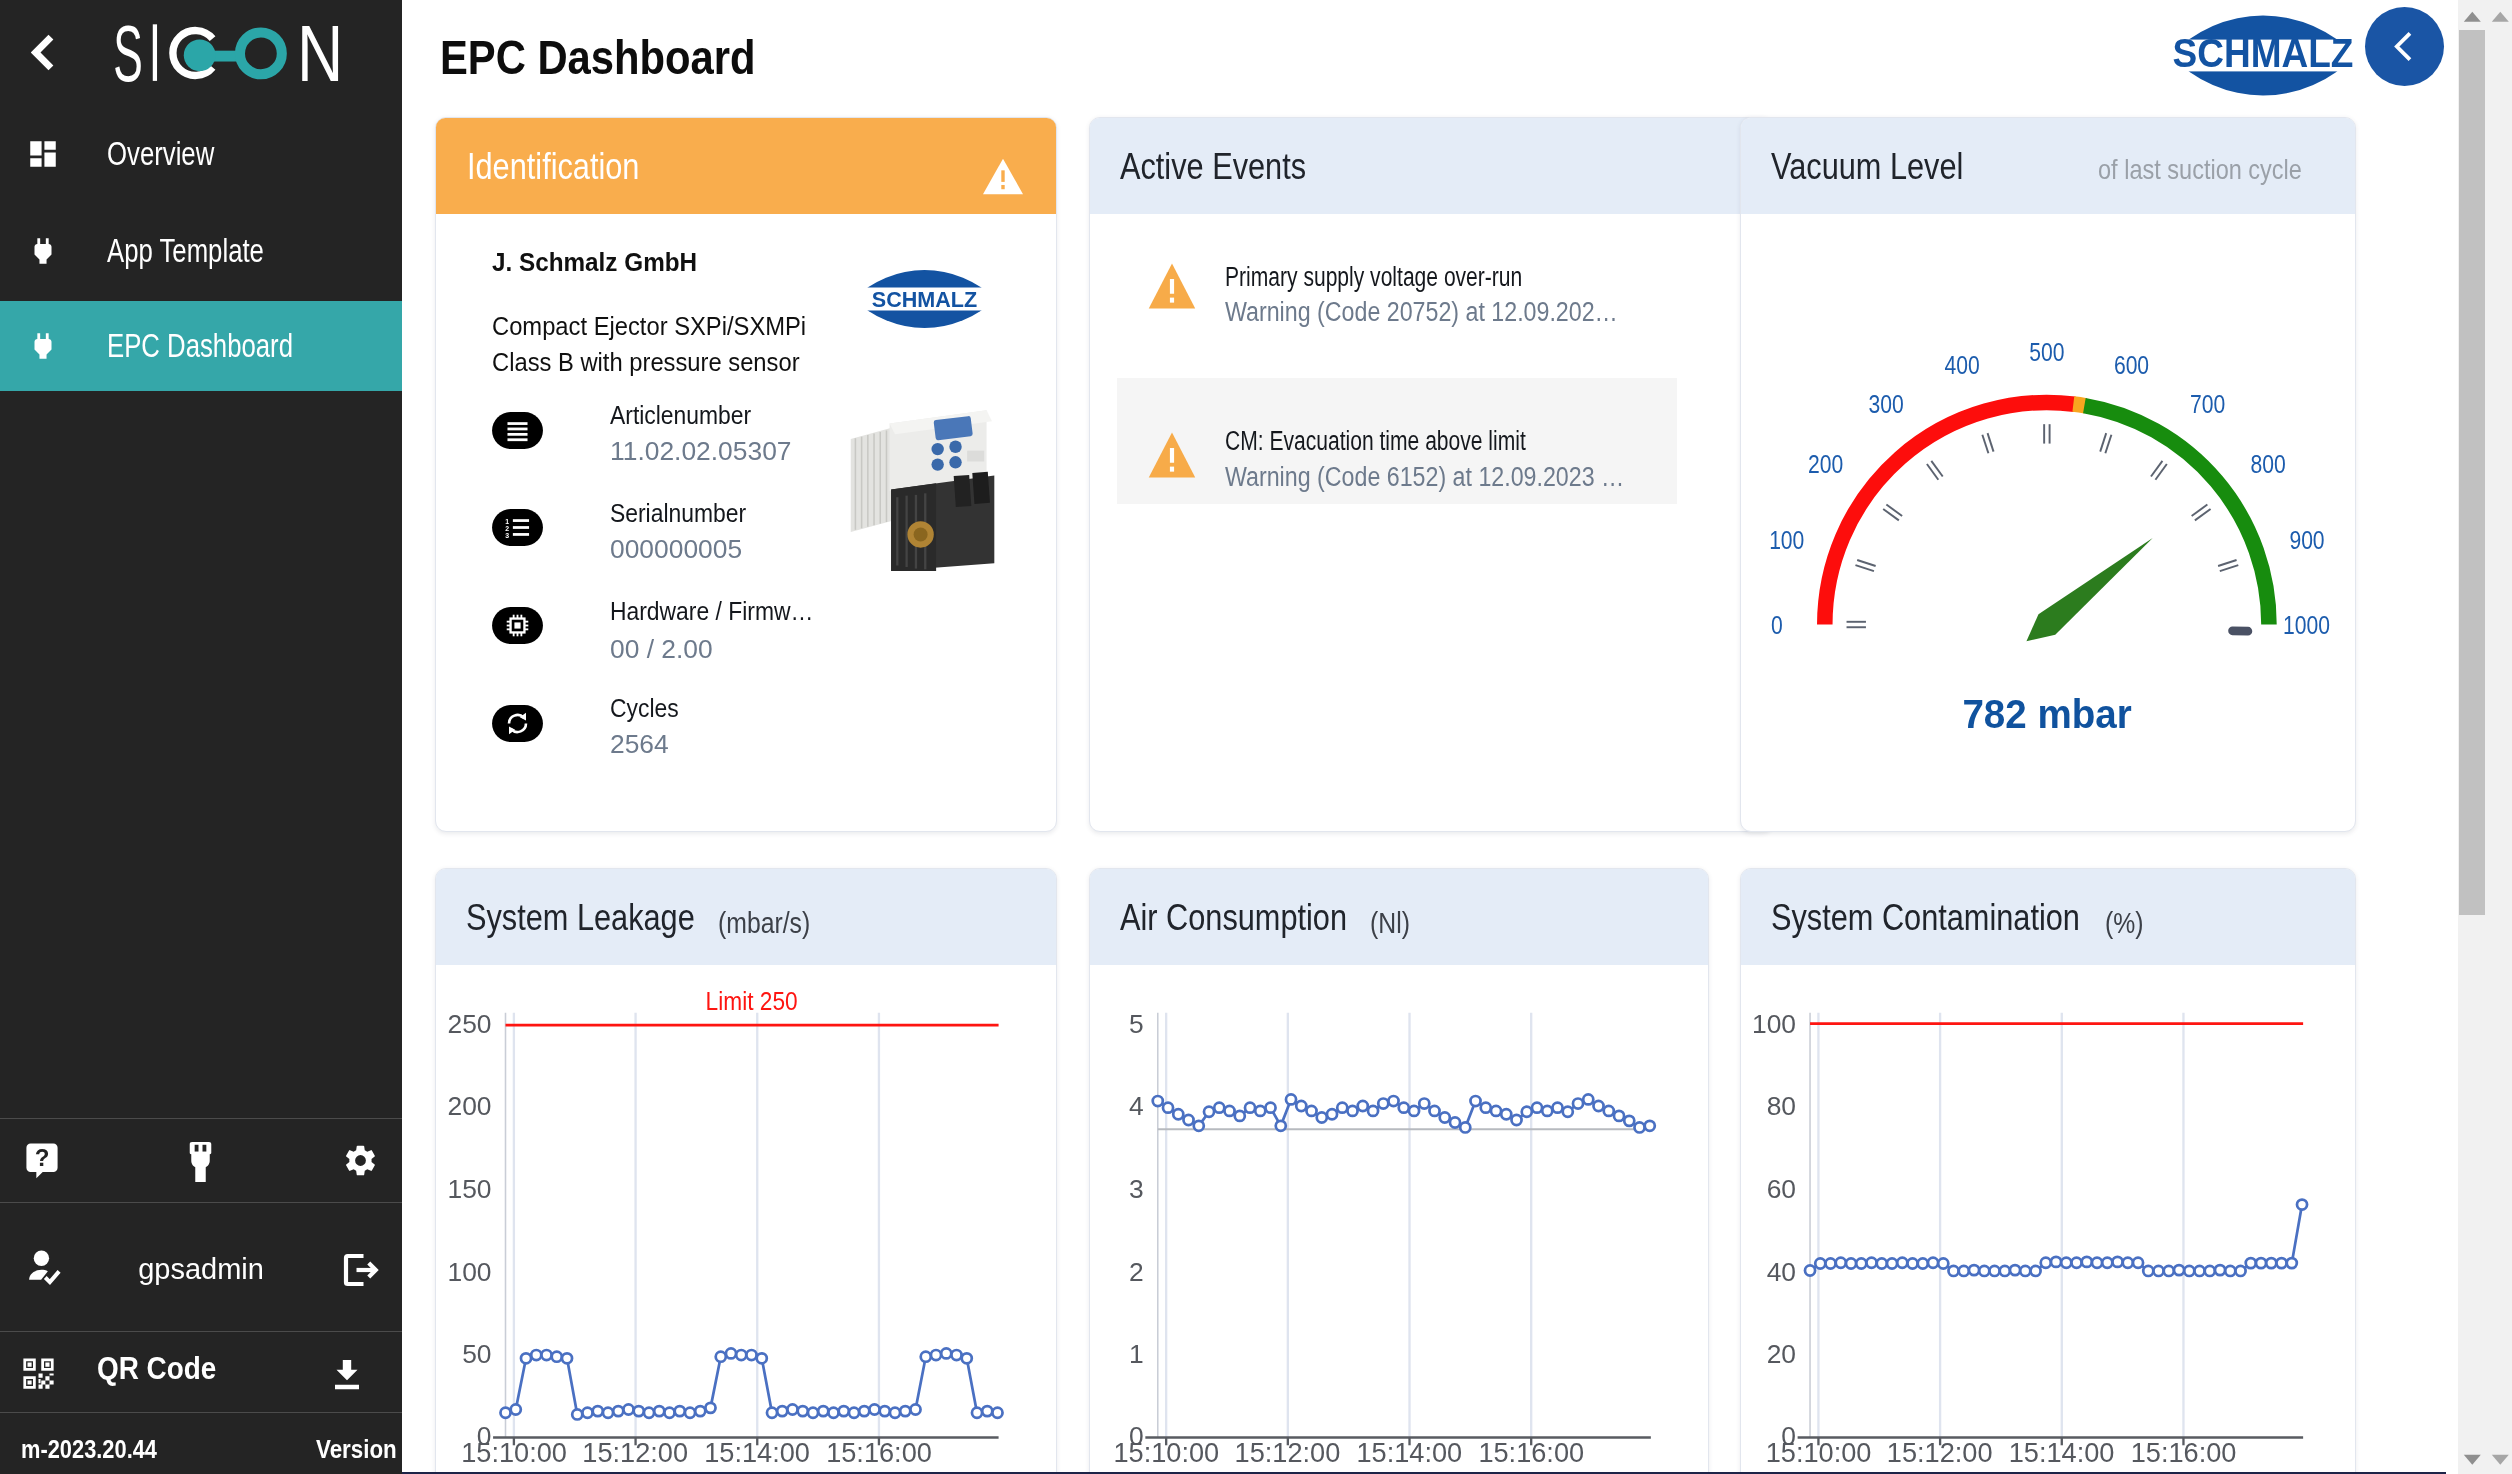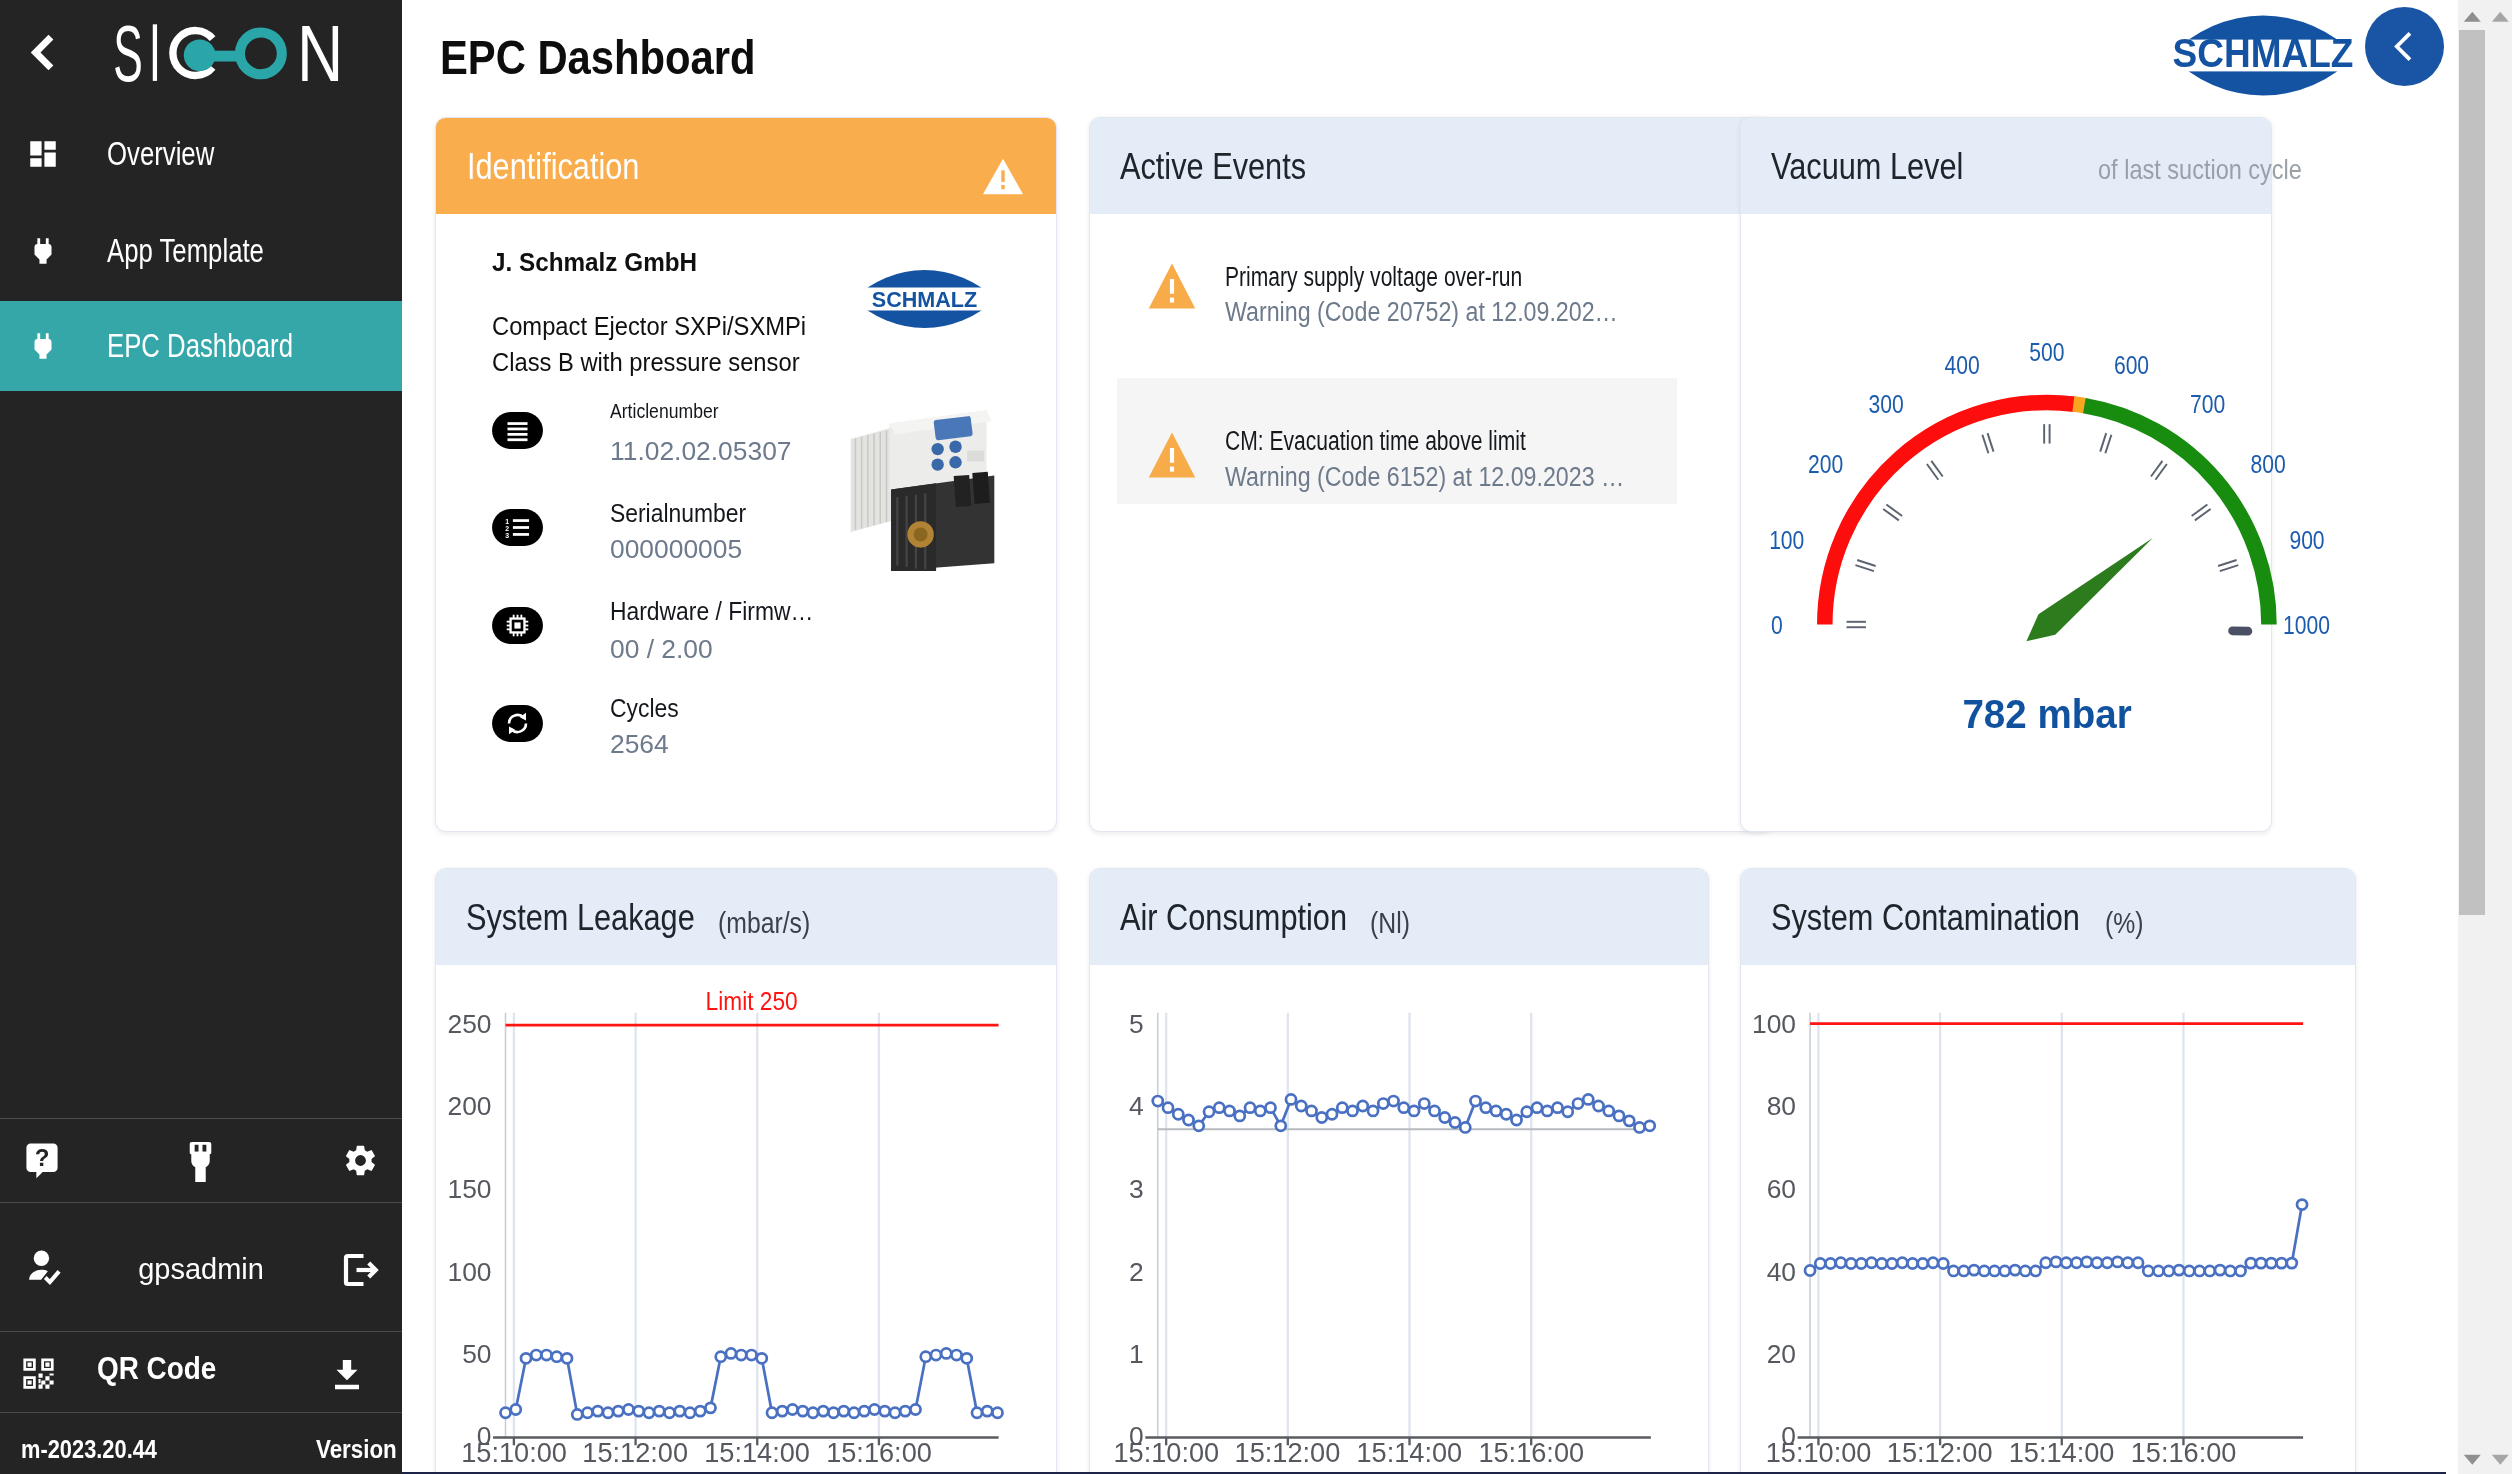--- a/index.html
+++ b/index.html
@@ -156,21 +156,21 @@
       <line x1="94" y1="117" x2="94" y2="212"></line>
           <line x1="106" y1="115" x2="106" y2="213"></line>
     </g>
     <rect x="168" y="88" width="20" height="40" fill="#1d1d1d" transform="rotate(-4 178 108)"></rect>
     <rect x="144" y="92" width="20" height="40" fill="#222" transform="rotate(-4 154 112)"></rect>
     <circle cx="100" cy="168" r="17" fill="#b08434"></circle>
     <circle cx="100" cy="168" r="9" fill="#8a661f"></circle>
   </g>
 </svg>
 
-<div class="abs" style="left:610px;top:400px;font-size:20px;color:#14171c"><span class="cx" style="transform:scaleX(0.88)">Articlenumber</span></div>
+<div class="abs" style="left:610px;top:400px;font-size:26px;color:#14171c"><span class="cx" style="transform:scaleX(0.88)">Articlenumber</span></div>
 <div class="abs" style="left:610px;top:436px;font-size:26.4px;color:#6d7a8c">11.02.02.05307</div>
 <div class="abs" style="left:610px;top:498px;font-size:26px;color:#14171c"><span class="cx" style="transform:scaleX(0.88)">Serialnumber</span></div>
 <div class="abs" style="left:610px;top:534px;font-size:26.4px;color:#6d7a8c">000000005</div>
 <div class="abs" style="left:610px;top:596px;font-size:26px;color:#14171c"><span class="cx" style="transform:scaleX(0.88)">Hardware / Firmw…</span></div>
 <div class="abs" style="left:610px;top:634px;font-size:26.4px;color:#6d7a8c">00 / 2.00</div>
 <div class="abs" style="left:610px;top:693px;font-size:26px;color:#14171c"><span class="cx" style="transform:scaleX(0.88)">Cycles</span></div>
 <div class="abs" style="left:610px;top:729px;font-size:26.4px;color:#6d7a8c">2564</div>
 
 <svg class="abs" style="left:492px;top:412px" width="51" height="37" viewBox="0 0 66 48">
   <rect width="66" height="48" rx="24" fill="#000"></rect>
@@ -236,21 +236,21 @@
 <div class="abs" style="left:1225px;top:262px;font-size:27px;color:#15181d"><span class="cx" style="transform:scaleX(0.78)">Primary supply voltage over-run</span></div>
 <div class="abs" style="left:1225px;top:297px;font-size:27px;color:#6d7a8c"><span class="cx" style="transform:scaleX(0.86)">Warning (Code 20752) at 12.09.202…</span></div>
 <svg class="abs" style="left:1148px;top:431px" width="48" height="48" viewBox="0 0 62 62">
   <path d="M31 2 L61 60 L1 60 Z" fill="#f7ab49"></path>
   <rect x="28.3" y="22" width="5.4" height="19" fill="#fff"></rect>
       <rect x="28.3" y="46" width="5.4" height="6.5" fill="#fff"></rect>
 </svg>
 <div class="abs" style="left:1225px;top:426px;font-size:27px;color:#15181d"><span class="cx" style="transform:scaleX(0.78)">CM: Evacuation time above limit</span></div>
 <div class="abs" style="left:1225px;top:462px;font-size:27px;color:#6d7a8c"><span class="cx" style="transform:scaleX(0.86)">Warning (Code 6152) at 12.09.2023 …</span></div>
 
-<div class="card" style="left:1740px;top:117px;width:532px;height:715px">
+<div class="card" style="left:1740px;top:117px;width:616px;height:715px">
   <div class="chead"></div>
   <div class="ctitle">Vacuum Level</div>
   <div class="abs" style="left:357px;top:36px;font-size:28px;color:#9aa0a8"><span class="cx" style="transform:scaleX(0.84)">of last suction cycle</span></div>
 </div>
 <div class="abs" style="left:1892px;top:691px;width:311px;text-align:center;font-size:41px;font-weight:bold;color:#10529e"><span class="cx" style="transform:scaleX(0.94);transform-origin:50% 50%">782 mbar</span></div>
 
 <div class="card" style="left:435px;top:868px;width:622px;height:697px">
   <div class="chead"></div>
   <div class="ctitle">System Leakage</div>
   <div class="cunit" style="left:282px">(mbar/s)</div>

